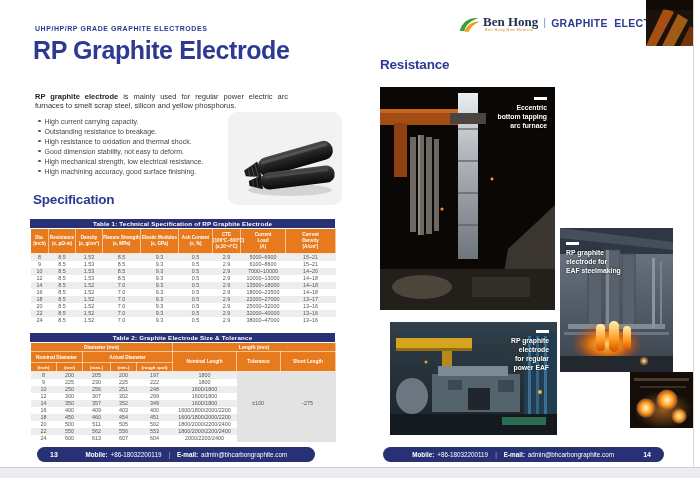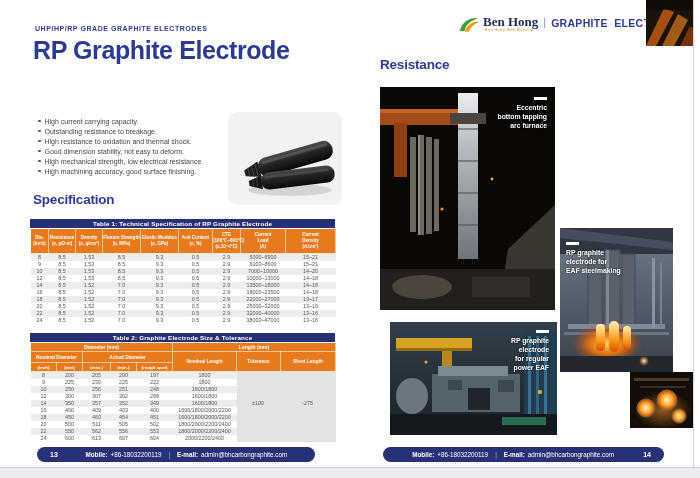--- a/index.html
+++ b/index.html
@@ -85,20 +85,21 @@
   .contact .sep{color:#aeb5dd;margin:0 4px;}
 </style>
 </head>
 <body>
 
 <div class="screen">
 
   <div class="abs eyebrow">UHP/HP/RP GRADE GRAPHITE ELECTRODES</div>
   <div class="abs page-title">RP Graphite Electrode</div>
 
+  <p class="abs intro"><b>RP graphite electrode</b><span> is mainly used for regular power electric arc furnaces to smelt scrap steel, silicon and yellow phosphorus.</span></p>
 
   <ul class="abs features">
     <li>
         <span class="dot"></span>
         <span>High current carrying capacity.</span>
       </li>
     <li>
         <span class="dot"></span>
         <span>Outstanding resistance to breakage.</span>
       </li>

